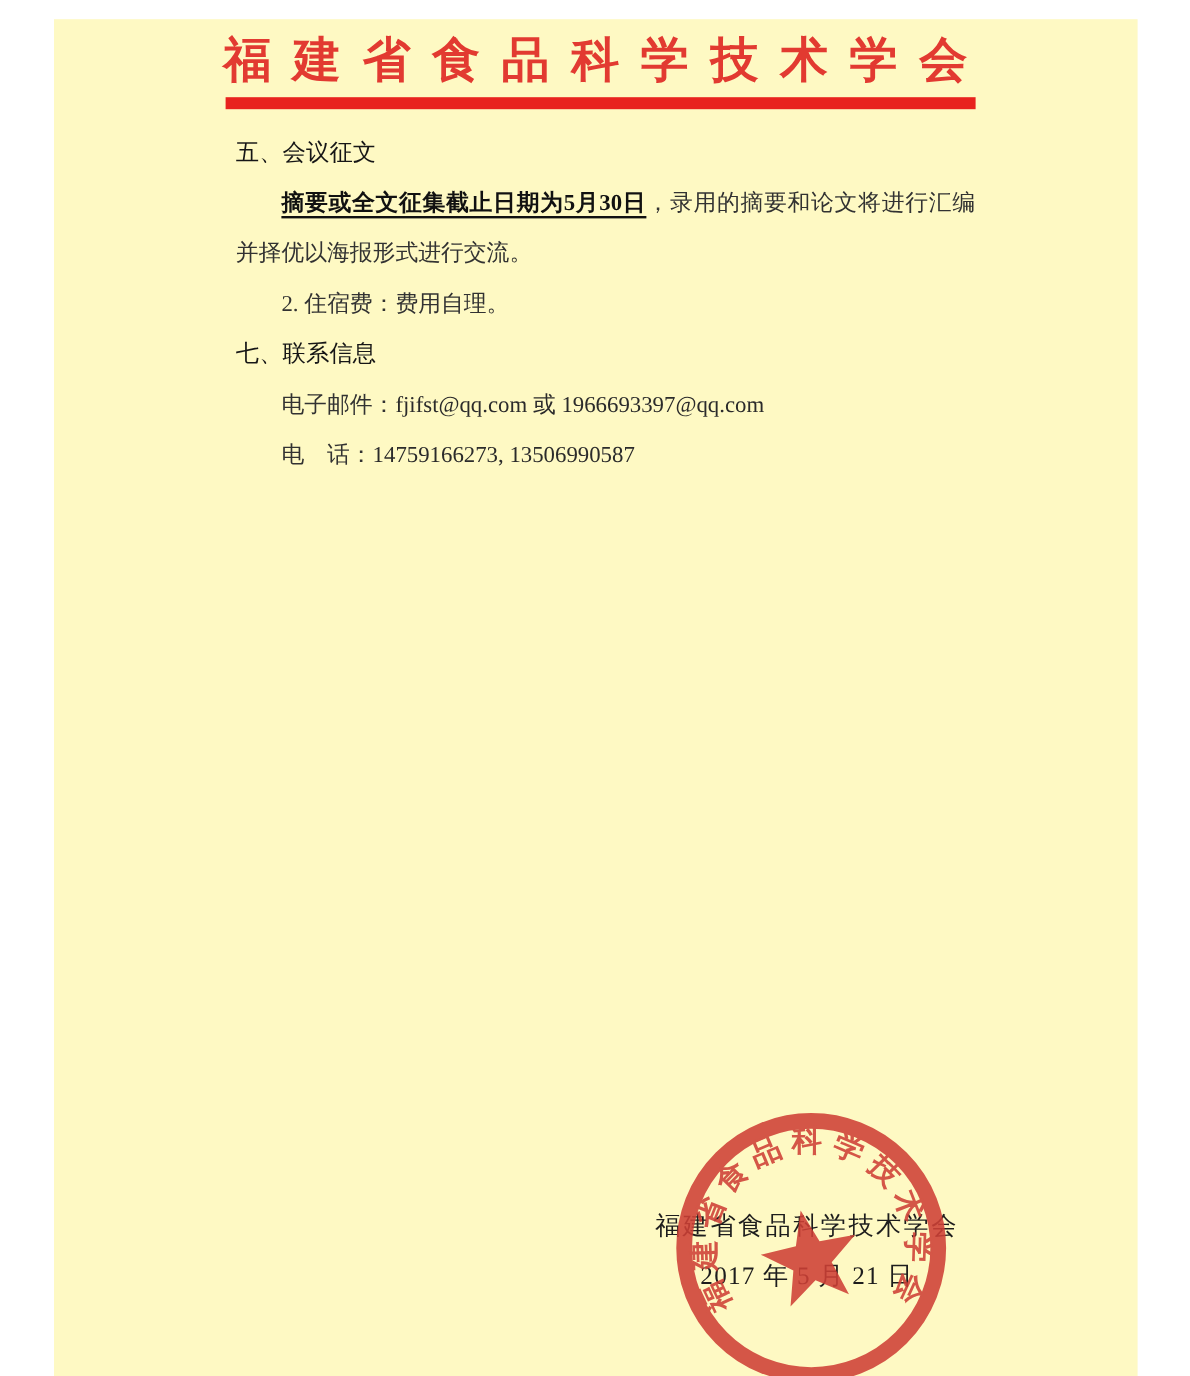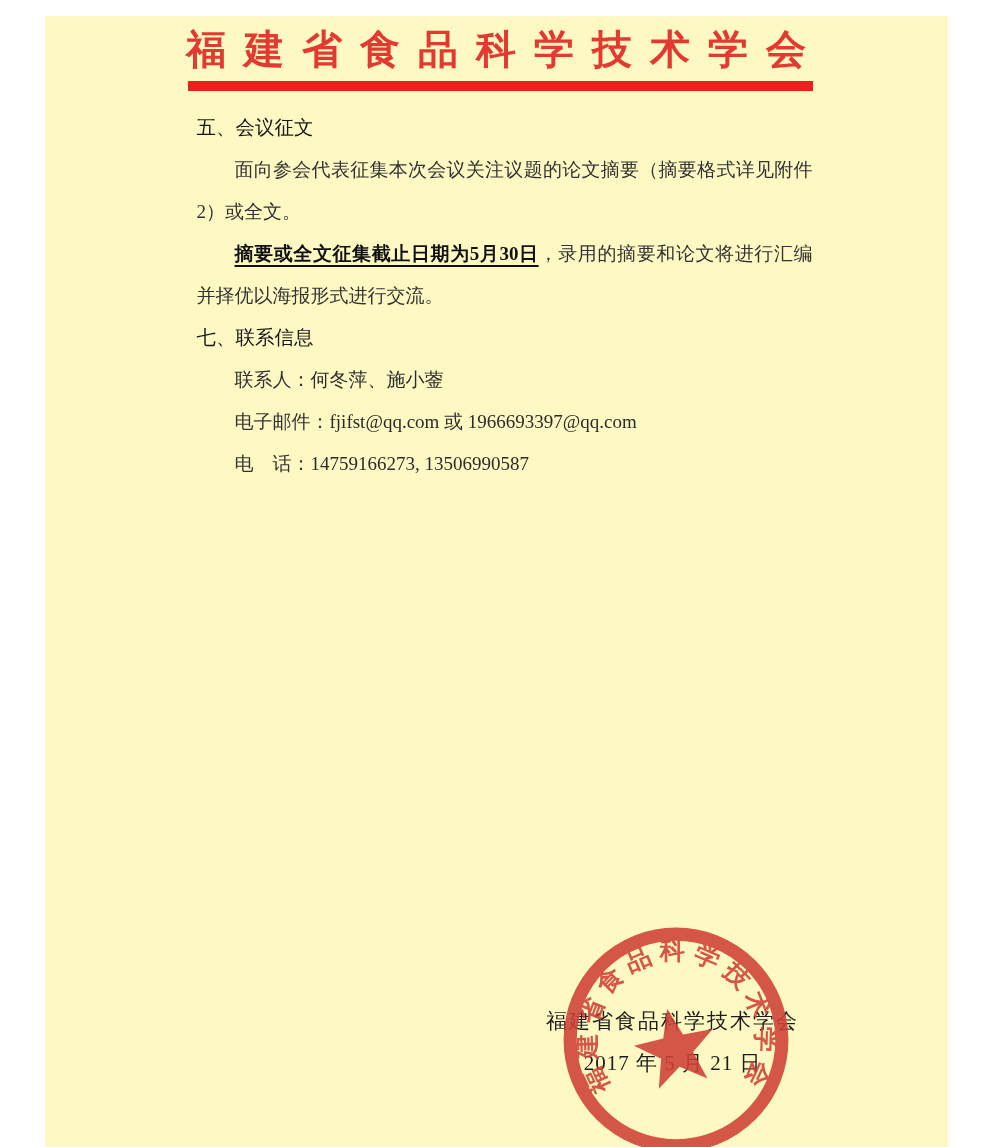--- a/index.html
+++ b/index.html
@@ -93,31 +93,30 @@
 
   <div class="letterhead">
     <div class="org-title">福建省食品科学技术学会</div>
     <div class="header-rule"></div>
   </div>
 
   <div class="doc-body">
 
     <p class="sec-heading">五、会议征文</p>
 
-    <p class="para">面向参会代表征集本次会议关注议题的论文摘要（摘要格式详见附件2）或全文。</p>
 
     <p class="para"><span class="deadline-bold">摘要或全文征集截止日期为5月30日</span><span>，录用的摘要和论文将进行汇编并择优以海报形式进行交流。</span></p>
 
 
 
+    <p class="para">2. 住宿费：费用自理。</p>
 
     <p class="sec-heading">七、联系信息</p>
 
     <div class="contact-list">
-      <p class="contact-row"><span class="contact-label">联系人：</span><span class="contact-value">何冬萍、施小蓥</span></p>
 
       <p class="contact-row"><span class="contact-label">电子邮件：</span><span class="contact-value">fjifst@qq.com 或 1966693397@qq.com</span></p>
 
       <p class="contact-row"><span class="contact-label">电　话：</span><span class="contact-value">14759166273, 13506990587</span></p>
 
 
     </div>
   </div>
 
   <div class="signature">

